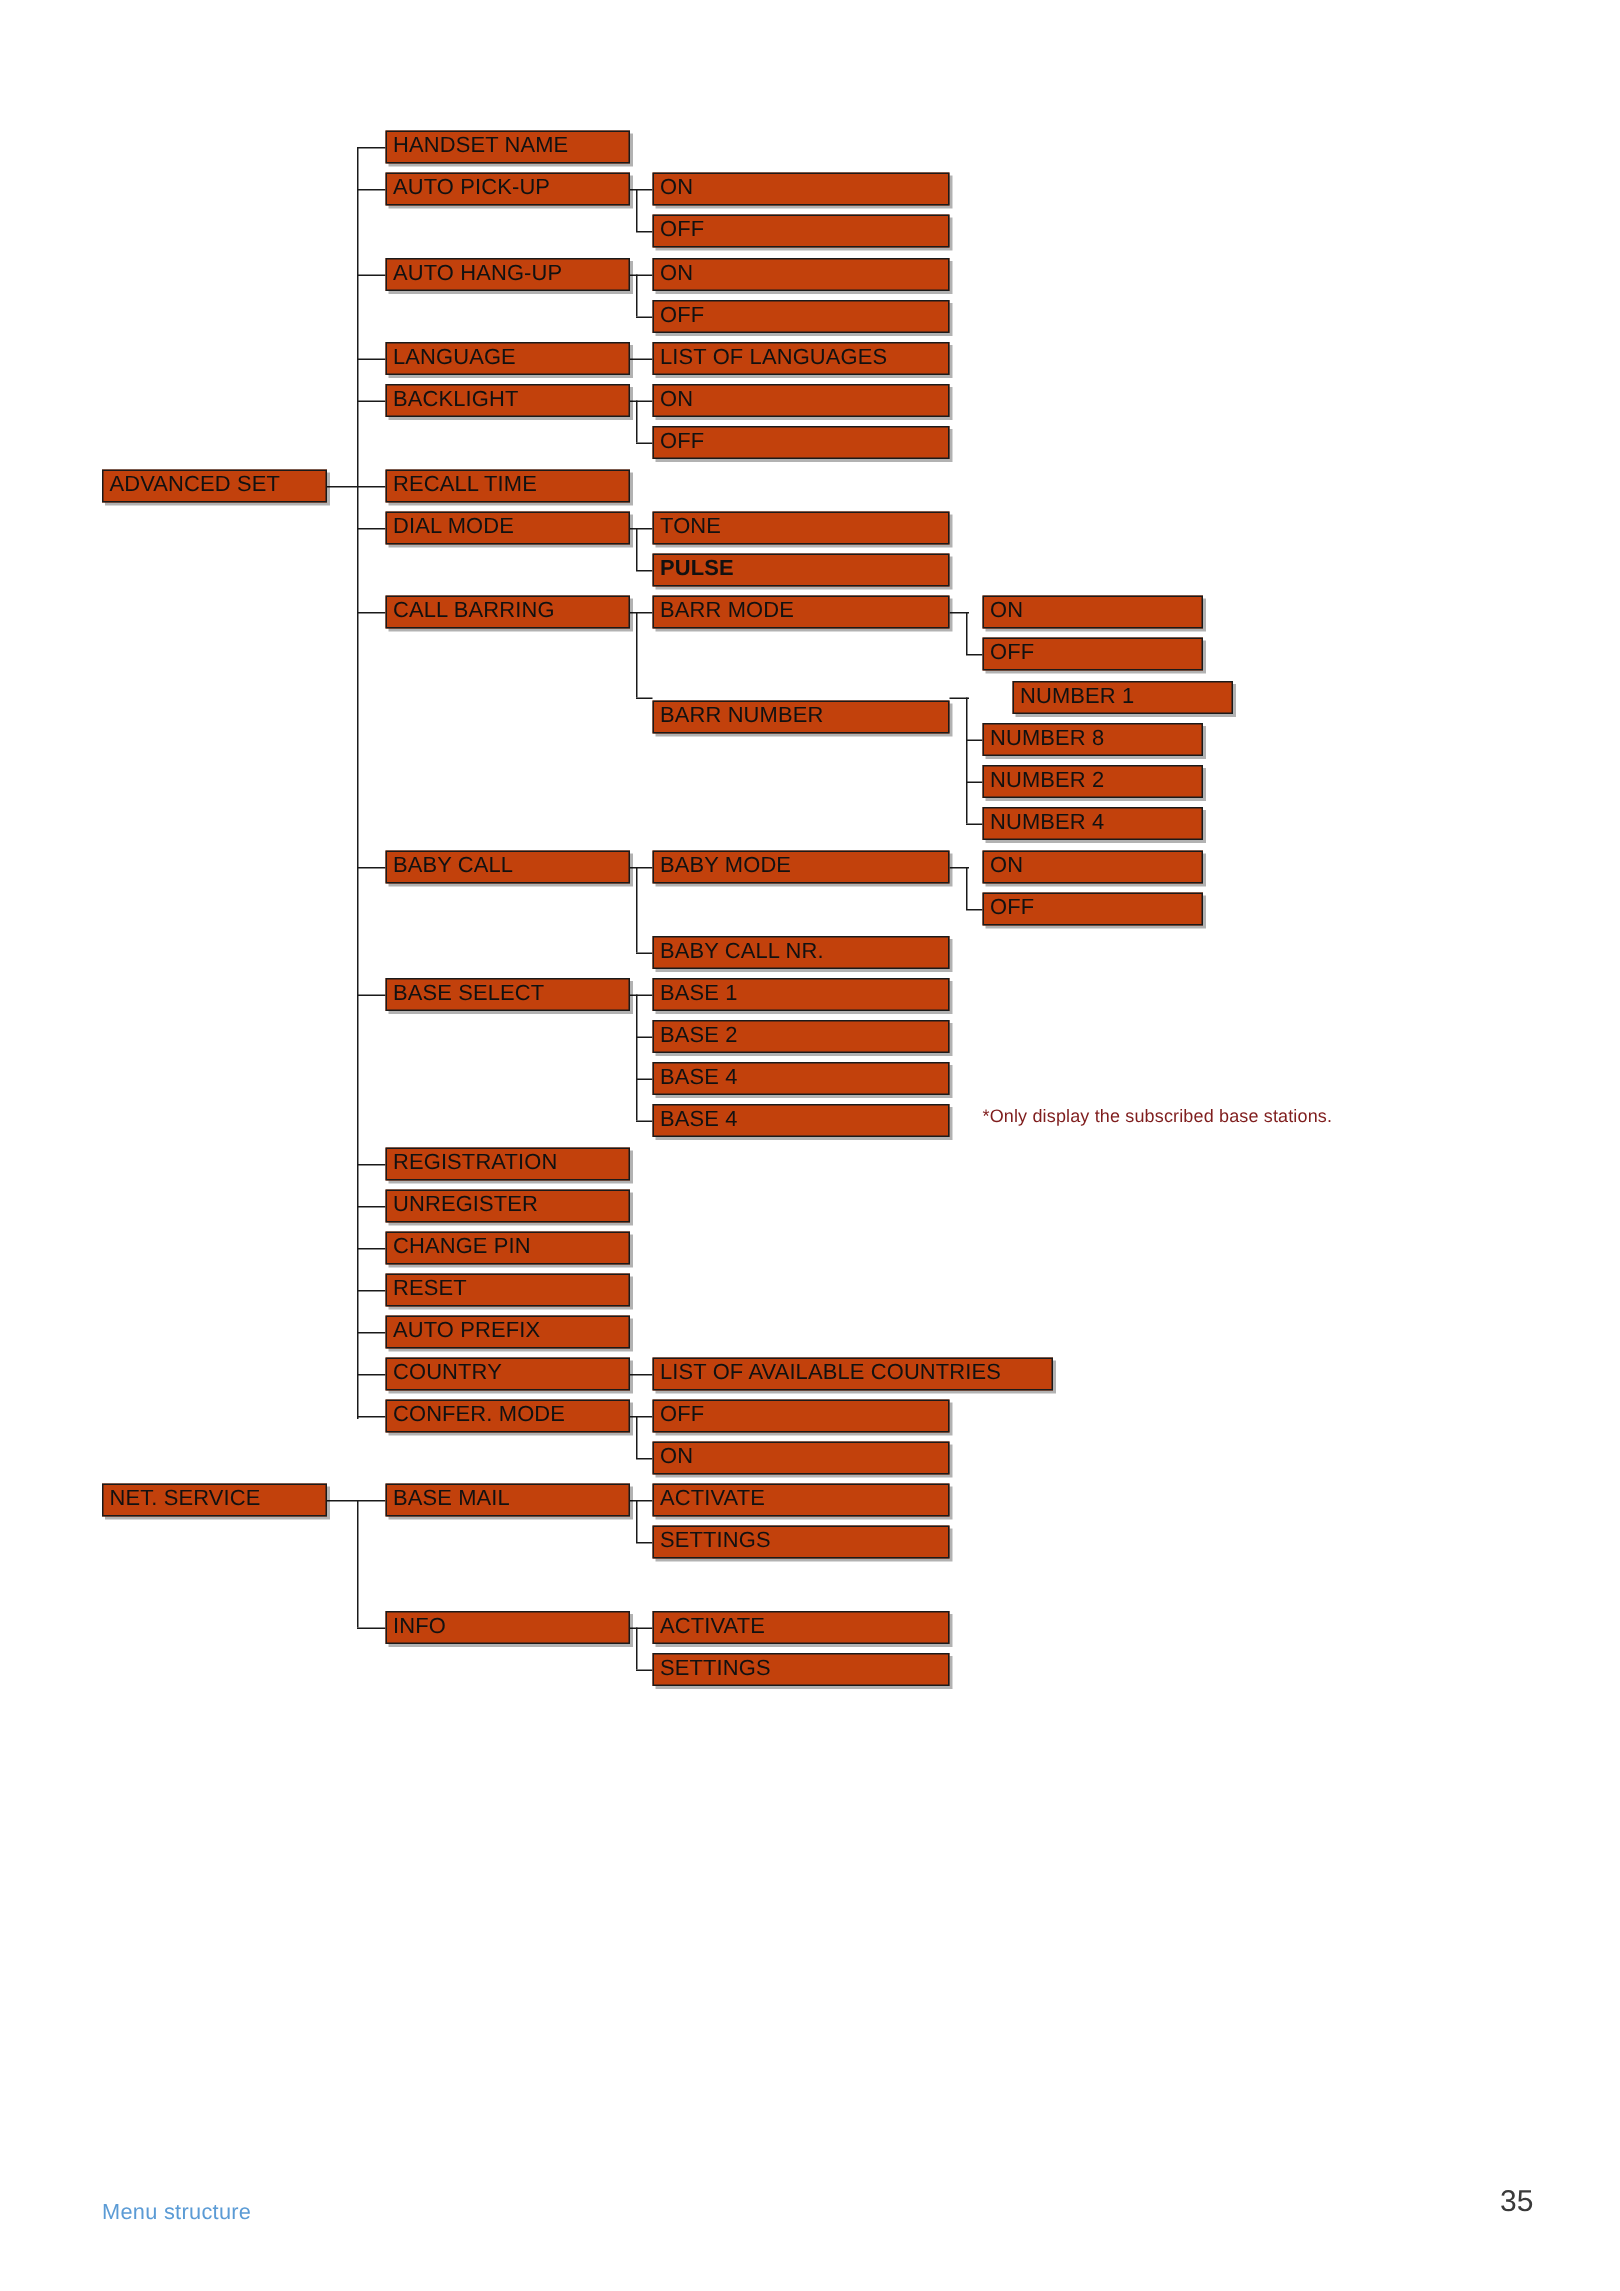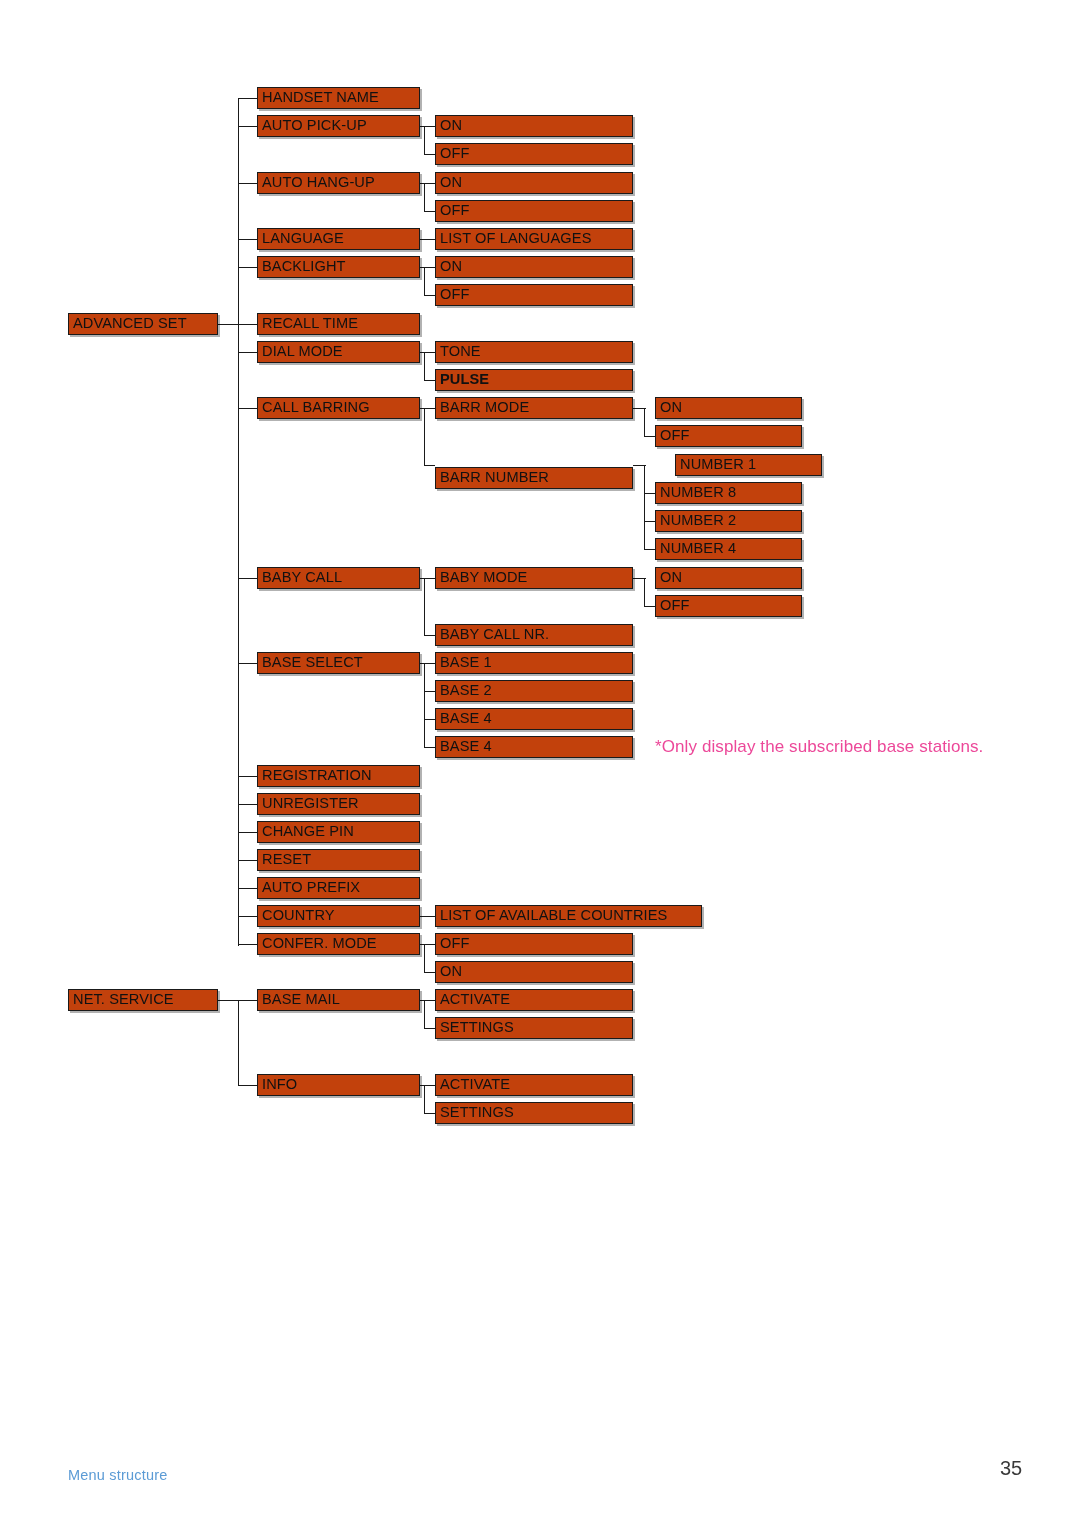--- a/index.html
+++ b/index.html
@@ -51,22 +51,22 @@
   }
   .vline {
     position: absolute;
     width: 0;
     border-left: 1.8px solid #1a1a1a;
     z-index: 1;
   }
   
   .note {
     position: absolute;
-    font-size: 17px;
-    color: #ec4899;
+    font-size: 12px;
+    color: #7f1d1d;
     white-space: nowrap;
     letter-spacing: 0.1px;
   }
   .footer-label {
     position: absolute;
     font-size: 14.5px;
     color: #5b9bd5;
     letter-spacing: 0.2px;
     white-space: nowrap;
   }

